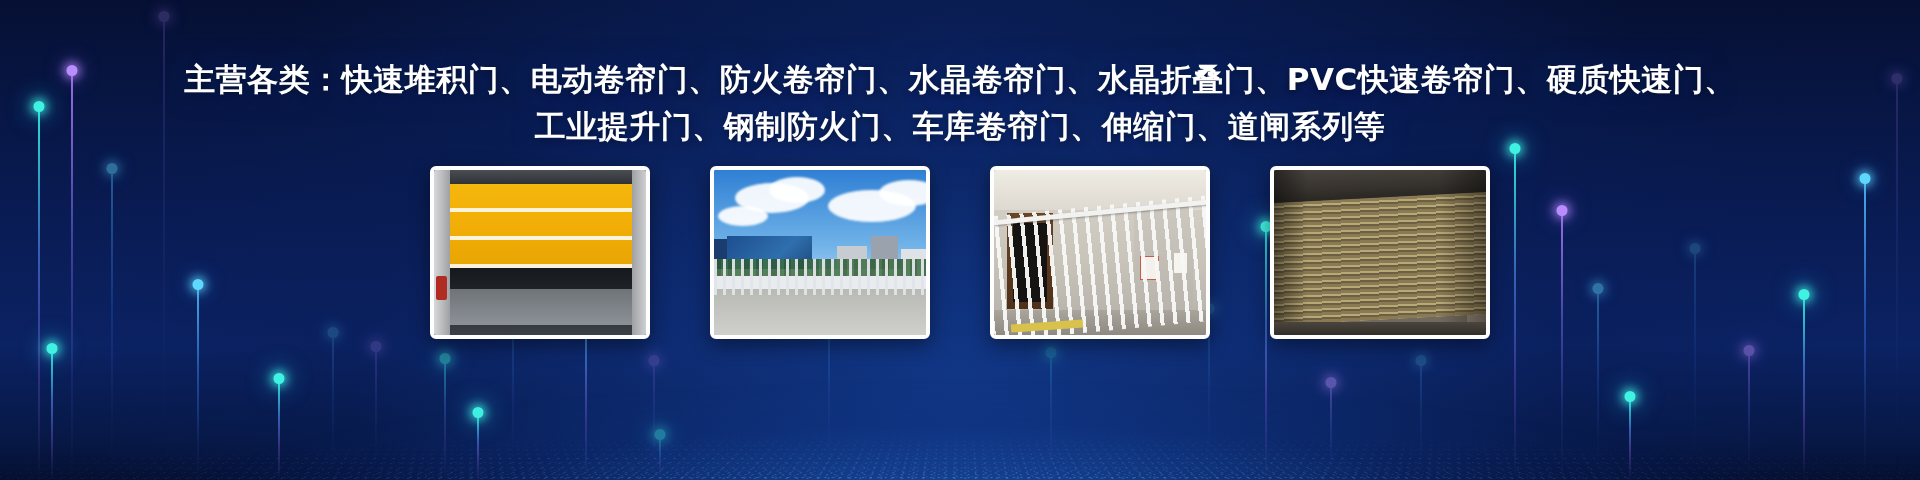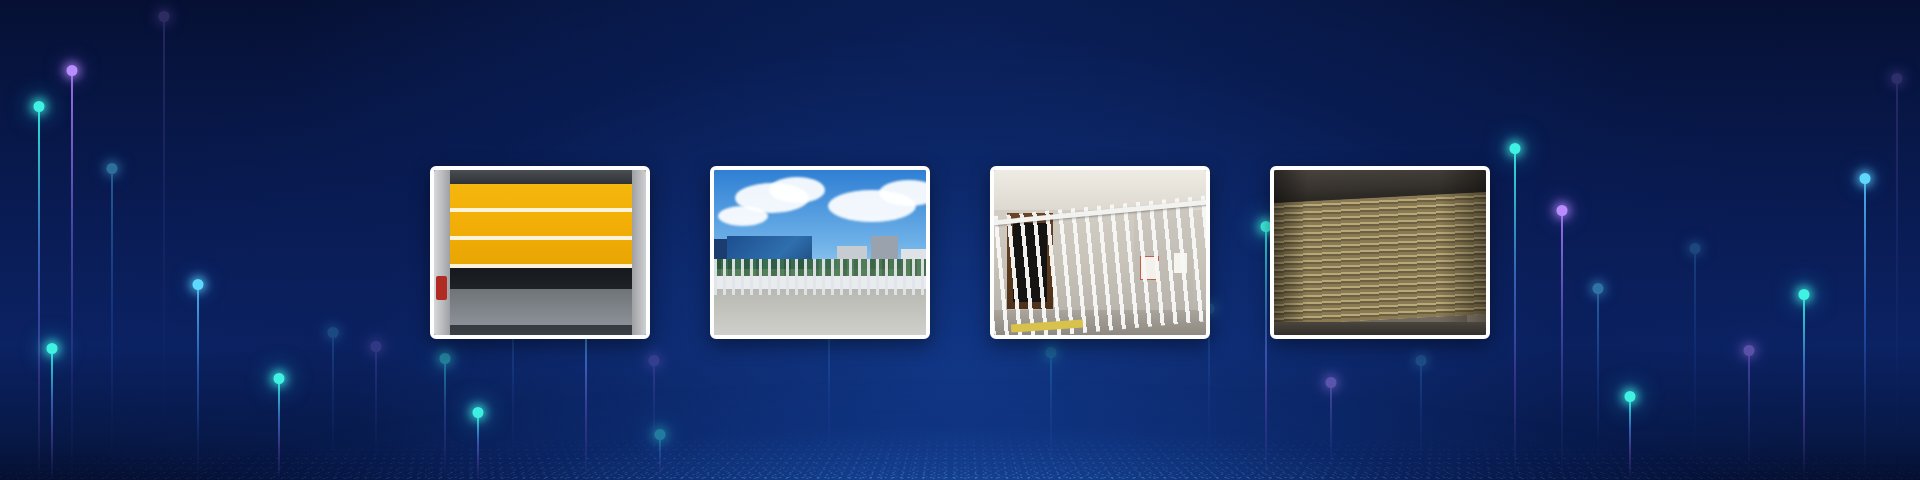--- a/index.html
+++ b/index.html
@@ -223,20 +223,24 @@
   <div class="pin blue faint" style="left:1694px;height:230px;"></div>
   <div class="pin violet dim" style="left:1748px;height:128px;"></div>
   <div class="pin" style="left:1803px;height:184px;"></div>
   <div class="pin blue" style="left:1864px;height:300px;"></div>
   <div class="pin violet faint" style="left:1896px;height:400px;"></div>
 
   <div class="glow-bottom"></div>
   <div class="mesh"></div>
   <div class="mesh m2"></div>
 
+  <div class="headline">
+    <span class="line">主营各类：快速堆积门、电动卷帘门、防火卷帘门、水晶卷帘门、水晶折叠门、PVC快速卷帘门、硬质快速门、</span>
+    <span class="line">工业提升门、钢制防火门、车库卷帘门、伸缩门、道闸系列等</span>
+  </div>
 
   <div class="photos">
 
     <div class="photo">
       <div class="scene">
         <div class="p1-wall"></div>
         <div class="p1-open"></div>
         <div class="p1-inner1"></div>
         <div class="p1-inner2"></div>
         <div class="p1-curtain"></div>

